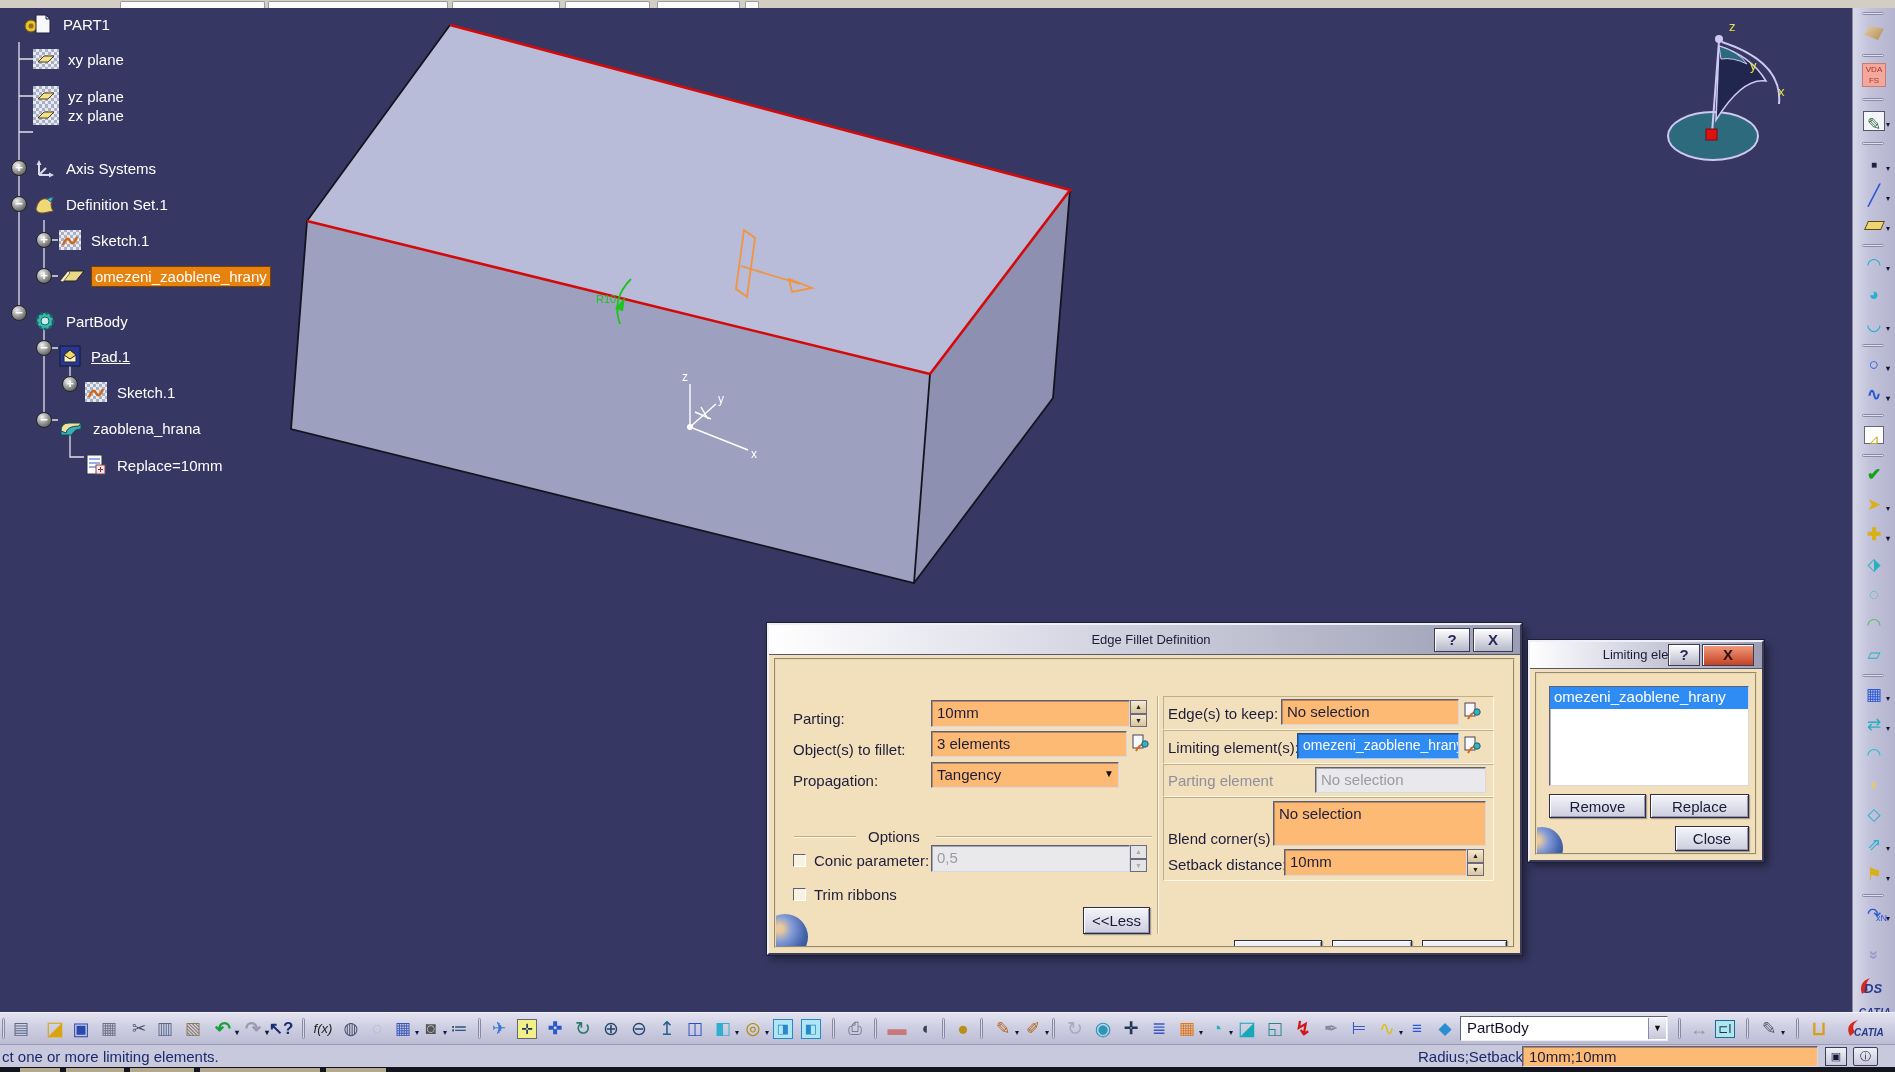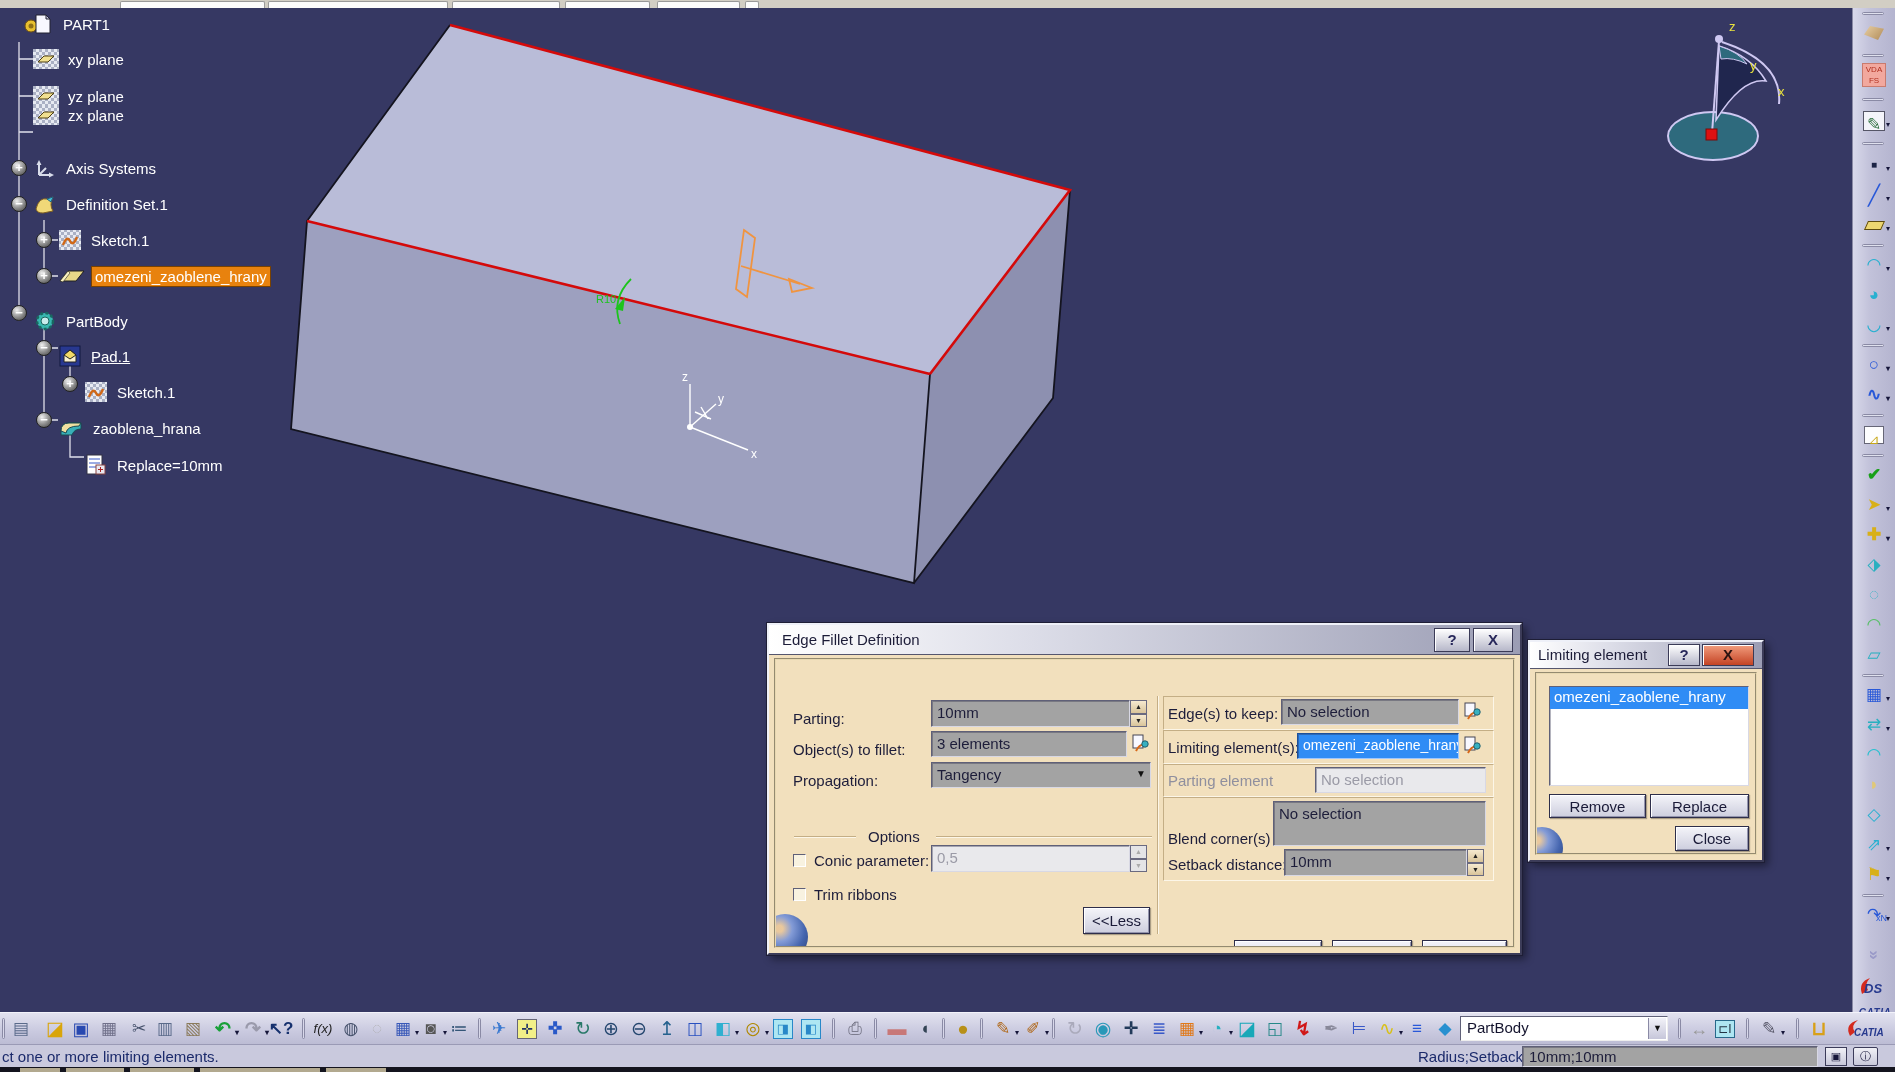--- a/index.html
+++ b/index.html
@@ -24,29 +24,29 @@
   .xp { position:absolute; width:16px; height:16px; border-radius:50%;
         background:radial-gradient(circle at 35% 30%, #f0f0f0, #8a8a8a 55%, #3f3f3f);
         border:1px solid #222; color:#fff; font-size:13px; font-weight:bold; line-height:14px; text-align:center; z-index:4; }
   .xp.plus::after { content:"+"; } .xp.minus::after { content:"\2212"; }
 
   
   .dlg { position:absolute; background:#f2e0bd; border:2px solid; border-color:#eef0f8 #3c3c58 #3c3c58 #eef0f8;
          outline:1px solid #1e1e36; box-shadow:4px 4px 8px rgba(0,0,0,.45); z-index:10; }
   .dlg-title { position:absolute; left:0; top:0; right:0; height:30px;
          background:linear-gradient(90deg, #ffffff 0%, #dcdde8 35%, #9b9db4 100%);
-         border-bottom:1px solid #55566e; color:#1c1c38; font-size:15px; line-height:29px; padding-left:13px; }
+         border-bottom:1px solid #55566e; color:#1c1c38; font-size:13px; line-height:29px; padding-left:13px;text-align:center; }
   .tbtn { position:absolute; top:3px; height:24px; text-align:center; font-weight:bold; font-size:15px; line-height:22px; color:#27275a;
           background:linear-gradient(#ffffff,#b6b7c9); border:1px solid #3b3b57; box-shadow:inset 1px 1px 0 #fff; }
   .tbtn.red { background:linear-gradient(#f29d7e,#c44324); color:#2a1210; }
   .dlg-body { position:absolute; left:5px; right:5px; top:33px; bottom:5px; border:2px groove #e8d8b0; overflow:hidden; }
 
   .lbl { position:absolute; font-size:15px; color:#1d1d3a; white-space:nowrap; }
   .lbl.gray { color:#8f8f9e; }
-  .fld { position:absolute; background:#a3a3a3; border:1px solid; border-color:#5f6078 #d8d8e4 #d8d8e4 #5f6078;
+  .fld { position:absolute; background:#fdba74; border:1px solid; border-color:#5f6078 #d8d8e4 #d8d8e4 #5f6078;
          box-shadow:inset 1px 1px 0 rgba(40,40,70,.35); font-size:15px; color:#1d1d3a; padding:3px 5px;
          white-space:nowrap; overflow:hidden; }
   .fld.gray { background:#e9e9ec; color:#9a9aa6; }
   .fld.blue { background:#2f8cf5; color:#fff; border-color:#1c4f9a #9cc6ff #9cc6ff #1c4f9a; }
   .spin { position:absolute; width:17px; display:flex; flex-direction:column; }
   .spin b { flex:1; background:linear-gradient(#f6ead0,#d9c49a); border:1px solid #6a6a80; font-size:7px; line-height:11px;
             color:#222; text-align:center; font-weight:normal; }
   .spin.gray b { color:#aaa; background:#e4e4e6; }
   .cb { position:absolute; width:13px; height:13px; background:#f8f2e0; border:1px solid; border-color:#5f6078 #fff #fff #5f6078; }
   .etch { position:absolute; border:1px solid; border-color:#c4ae85 #fcf6e8 #fcf6e8 #c4ae85; }
@@ -300,21 +300,21 @@
 
     <div class="lbl" style="left:17px;top:81px">Object(s) to fillet:</div>
     <div class="fld" style="left:155px;top:71px;width:196px;height:26px">3 elements</div>
     <svg class="abs" width="18" height="22" style="left:355px;top:73px">
         <rect x="2" y="2" width="10" height="13" fill="#f8f8ff" stroke="#445"></rect>
         <path d="M5,18 Q9,10 15,12" stroke="#d86818" fill="none" stroke-width="2"></path>
         <circle cx="14" cy="11" r="3.2" fill="#38b0c0" stroke="#206070"></circle>
       </svg>
 
     <div class="lbl" style="left:17px;top:112px">Propagation:</div>
-    <div class="fld" style="left:155px;top:102px;width:220px;height:26px">
+    <div class="fld" style="left:155px;top:102px;width:188px;height:26px">
       <span>Tangency</span>
       <span style="position:absolute;right:4px;top:5px;font-size:10px;color:#111">▼</span>
     </div>
 
     <div class="optline" style="left:18px;top:176px;width:62px"></div>
     <div class="lbl" style="left:92px;top:168px">Options</div>
     <div class="optline" style="left:160px;top:176px;width:216px"></div>
 
     <div class="cb" style="left:17px;top:194px"></div>
     <div class="lbl" style="left:38px;top:192px">Conic parameter:</div>

